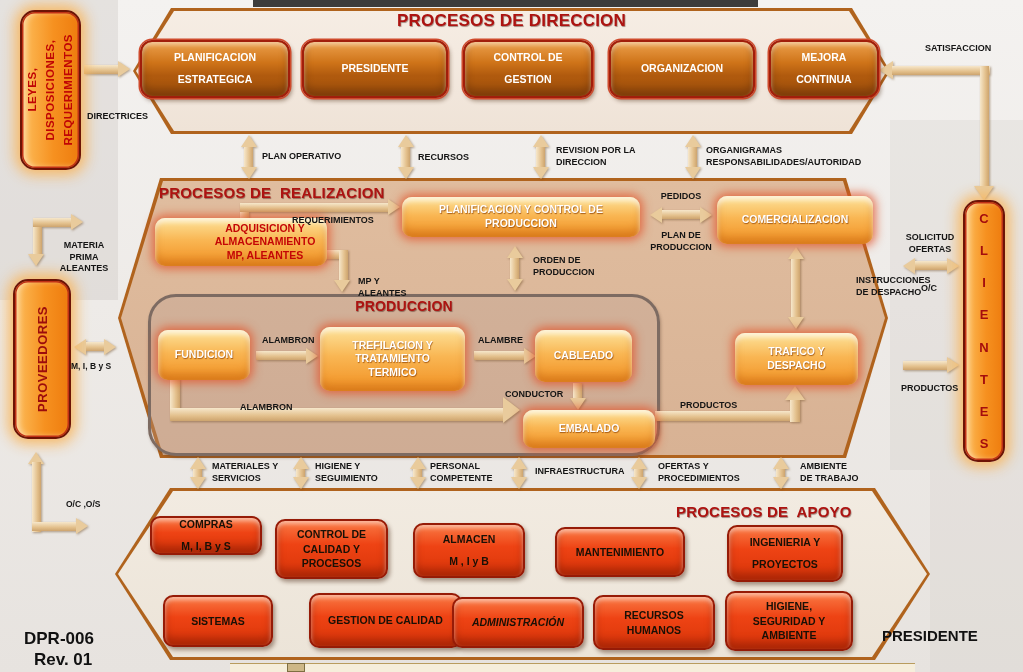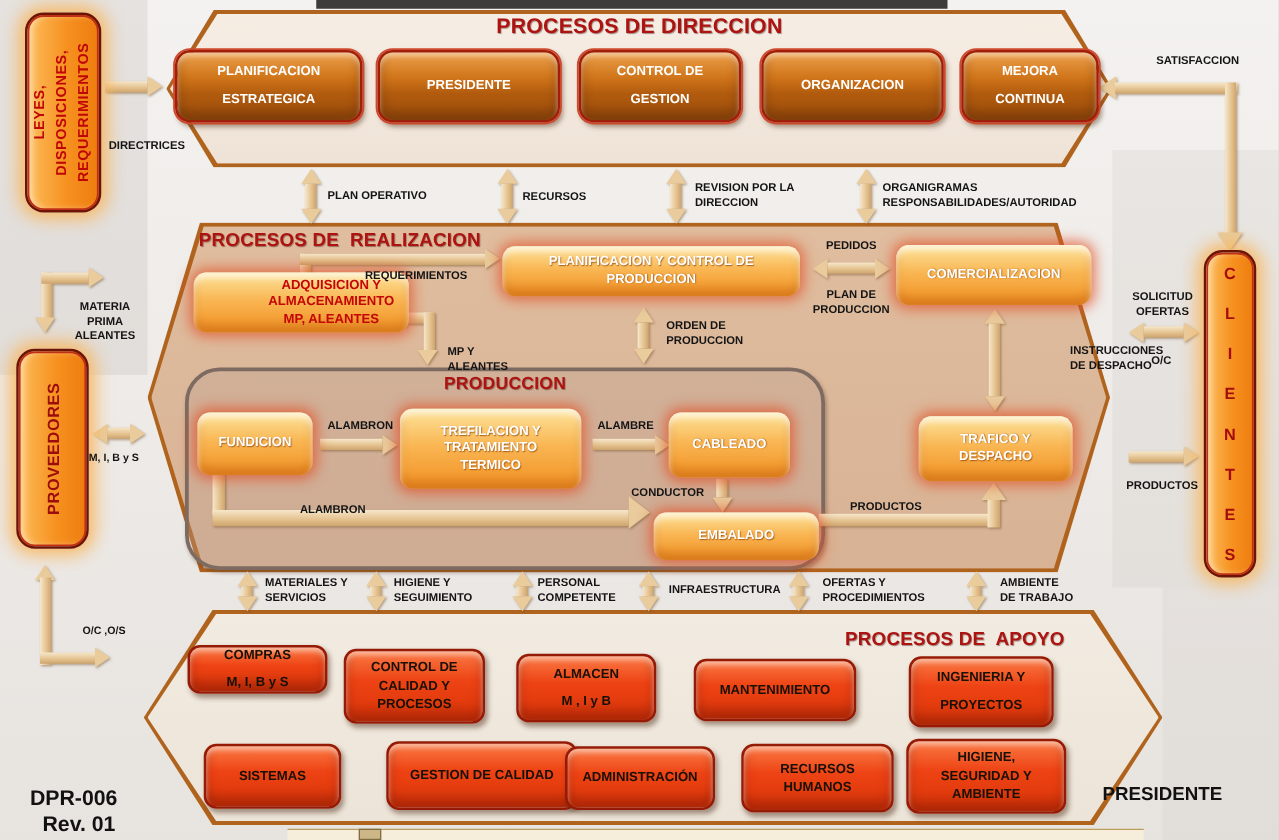--- a/index.html
+++ b/index.html
@@ -279,21 +279,21 @@
 CALIDAD Y
 PROCESOS</div>
   <div class="bx apo sp" style="left:413px;top:523px;width:112px;height:55px;">ALMACEN
 M , I  y  B</div>
   <div class="bx apo" style="left:555px;top:527px;width:130px;height:50px;">MANTENIMIENTO</div>
   <div class="bx apo sp" style="left:727px;top:525px;width:116px;height:57px;">INGENIERIA Y
 PROYECTOS</div>
 
   <div class="bx apo" style="left:163px;top:595px;width:110px;height:52px;">SISTEMAS</div>
   <div class="bx apo" style="left:285px;top:593px;width:153px;height:55px;margin-left:24px;">GESTION DE CALIDAD</div>
-  <div class="bx apo" style="left:452px;top:597px;width:120px;height:51px;">ADMINISTRACIÓN</div>
+  <div class="bx apo" style="left:452px;top:597px;width:132px;height:51px;font-style:italic;">ADMINISTRACIÓN</div>
   <div class="bx apo" style="left:593px;top:595px;width:122px;height:55px;">RECURSOS
 HUMANOS</div>
   <div class="bx apo" style="left:725px;top:591px;width:128px;height:60px;">HIGIENE,
 SEGURIDAD Y
 AMBIENTE</div>
 
   <div class="vbar" style="left:20px;top:10px;width:61px;height:160px;">
     <span class="vtxt" style="font-size:11.5px;line-height:1.55;color:#c00505;">LEYES,
 DISPOSICIONES,
 REQUERIMIENTOS</span>

